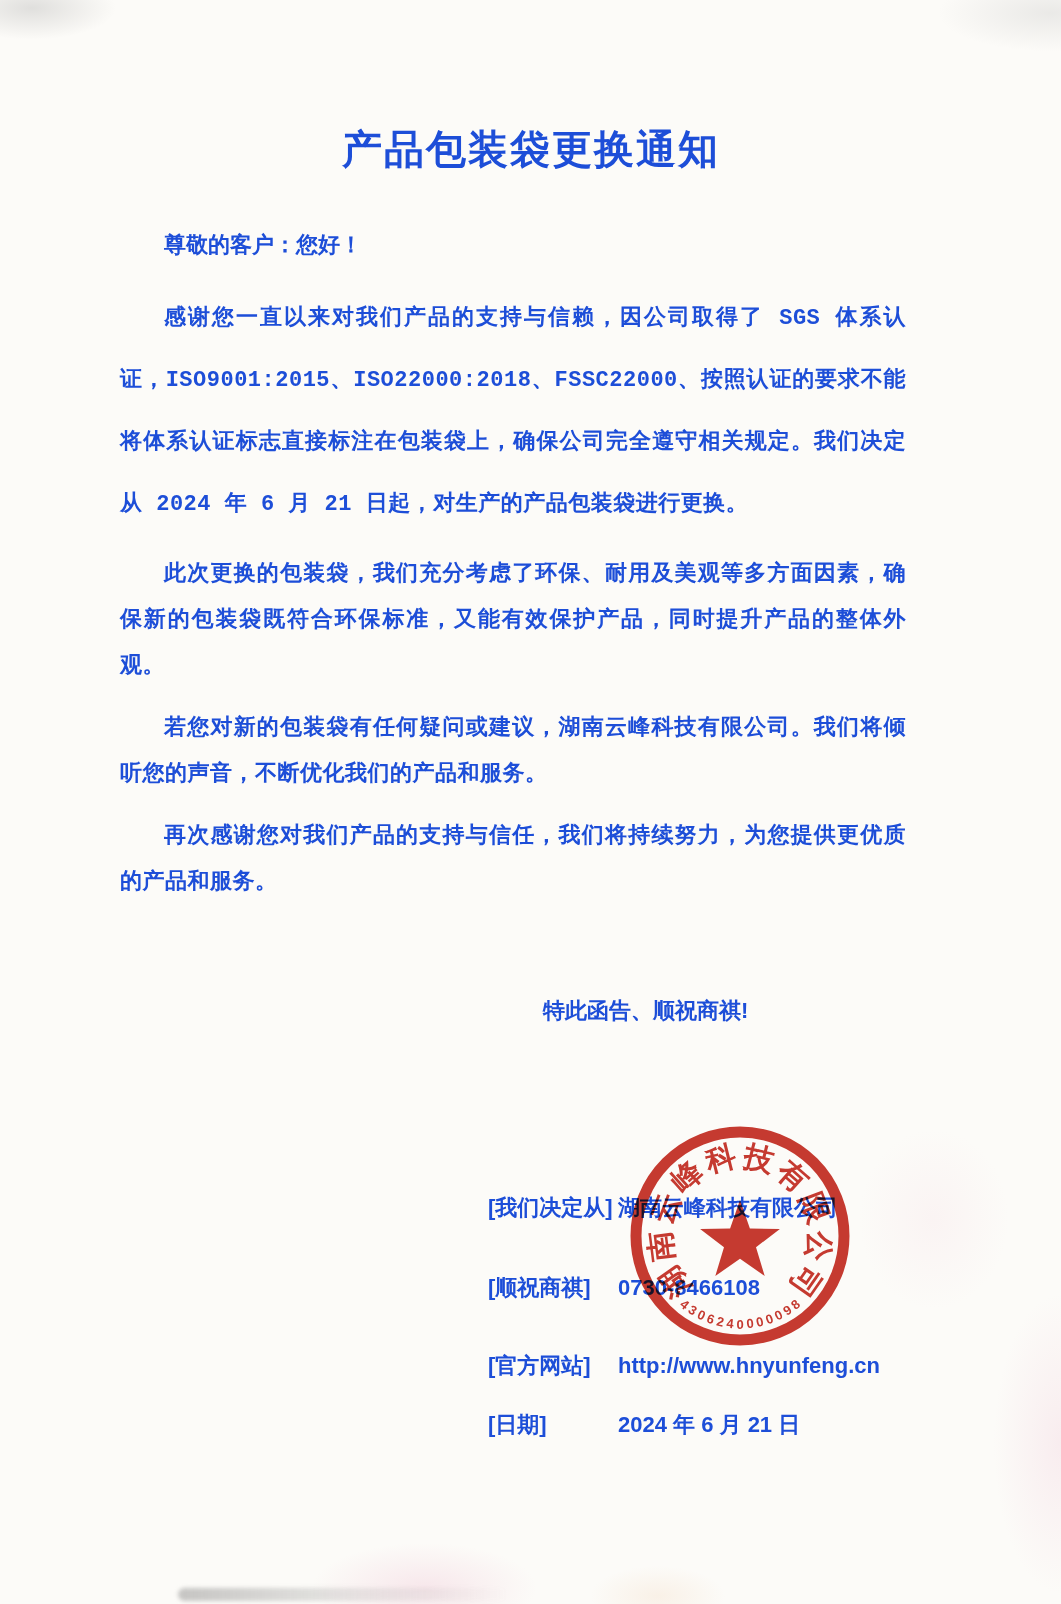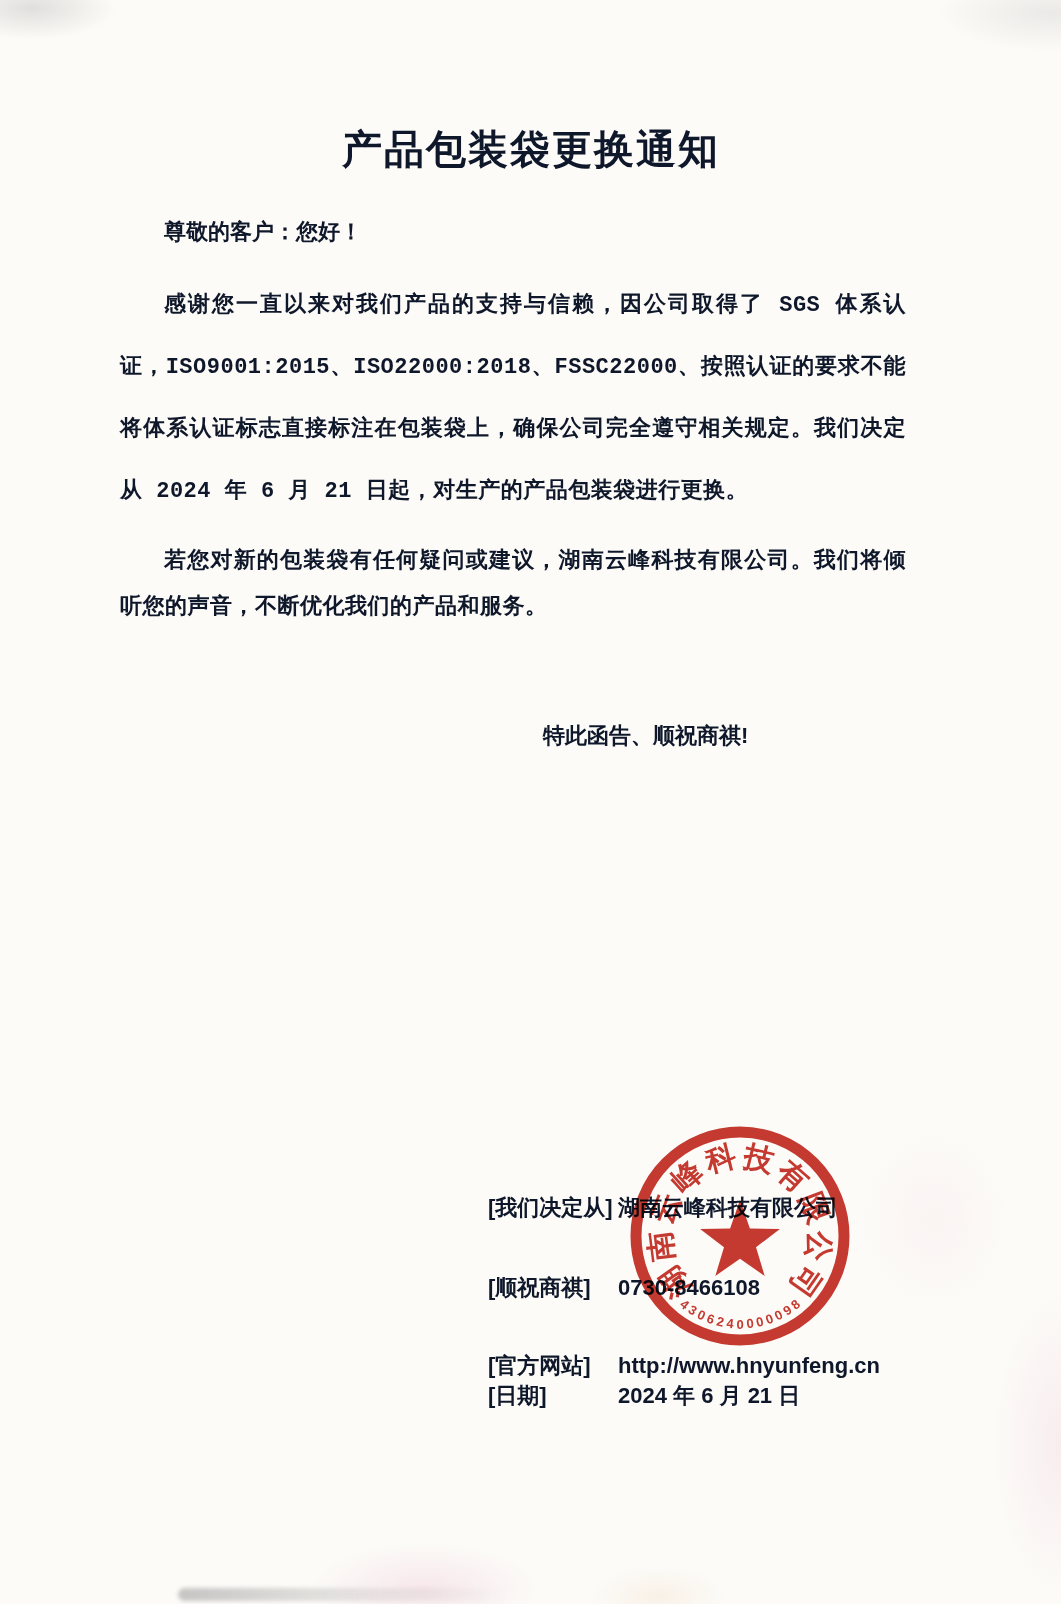--- a/index.html
+++ b/index.html
@@ -2,21 +2,21 @@
 <html><head>
 <meta charset="utf-8">
 <style>
   html,body { margin:0; padding:0; background:#ffffff; }
   .page {
     position:relative;
     width:1061px; height:1604px;
     background:#fcfbf8;
     overflow:hidden;
     font-family:"Liberation Sans", sans-serif;
-    color:#0f172a;
+    color:#1d4ed8;
     font-weight:700;
   }
   
   .page::before{
     content:""; position:absolute; inset:0; pointer-events:none;
     background:
       radial-gradient(ellipse 120px 45px at 3% 0.5%, rgba(150,150,150,0.28), transparent 70%),
       radial-gradient(ellipse 160px 55px at 99% 0.8%, rgba(170,170,170,0.22), transparent 70%),
       radial-gradient(ellipse 90px 200px at 100% 90%, rgba(238,198,214,0.28), transparent 75%),
       radial-gradient(ellipse 150px 60px at 40% 99%, rgba(236,185,205,0.30), transparent 75%),
@@ -31,21 +31,21 @@
   .content { position:absolute; left:120px; top:0; width:786px; }
   .doc-title{
     margin:126px 0 0 0;
     text-align:center;
     font-family:"Liberation Serif", serif;
     font-size:40px; line-height:48px; font-weight:700;
     letter-spacing:2px;
     transform:translateX(18px);
   }
   .salutation{
-    margin-top:43px;
+    margin-top:56px;
     font-size:22px; line-height:30px;
     text-indent:2em;
   }
   .para{
     margin:16px 0 0 0;
     font-size:22px; line-height:46px;
     letter-spacing:0.5px;
     text-align:justify;
     text-indent:2em;
     font-family:Liberation Mono, monospace;
@@ -57,21 +57,21 @@
     padding-left:423px;
     white-space:nowrap;
   }
   .signature{
     position:absolute; left:488px; top:1193px;
     font-size:22px;
   }
   .sig-row{ line-height:30px; white-space:nowrap; }
   .sig-row.r1{ margin-bottom:50px; }
   .sig-row.r2{ margin-bottom:48px; }
-  .sig-row.r3{ }
+  .sig-row.r3{ margin-bottom:29px; }
   .sig-label{ display:inline-block; min-width:130px; }
   .seal-svg{
     position:absolute; left:590px; top:1086px;
     width:300px; height:300px;
     mix-blend-mode:multiply;
     opacity:0.92;
     --seal-color:#c32a1f;
   }
   .seal-svg text{
     fill:var(--seal-color);
@@ -87,21 +87,23 @@
 <body>
 
 <div class="page">
 
   <div class="content">
     <h1 class="doc-title">产品包装袋更换通知</h1>
 
     <div class="salutation">尊敬的客户：您好！</div>
 
     <p class="para first">感谢您一直以来对我们产品的支持与信赖，因公司取得了 SGS 体系认证，ISO9001:2015、ISO22000:2018、FSSC22000、按照认证的要求不能将体系认证标志直接标注在包装袋上，确保公司完全遵守相关规定。我们决定从 2024 年 6 月 21 日起，对生产的产品包装袋进行更换。</p>
+    <p class="para">此次更换的包装袋，我们充分考虑了环保、耐用及美观等多方面因素，确保新的包装袋既符合环保标准，又能有效保护产品，同时提升产品的整体外观。</p>
     <p class="para">若您对新的包装袋有任何疑问或建议，湖南云峰科技有限公司。我们将倾听您的声音，不断优化我们的产品和服务。</p>
+    <p class="para">再次感谢您对我们产品的支持与信任，我们将持续努力，为您提供更优质的产品和服务。</p>
 
     <div class="closing">特此函告、顺祝商祺!</div>
   </div>
 
   <div class="signature">
     <div class="sig-row r1">
       <span class="sig-label">[我们决定从]</span><span class="sig-value">湖南云峰科技有限公司</span>
     </div>
     <div class="sig-row r2">
       <span class="sig-label">[顺祝商祺]</span><span class="sig-value">0730-8466108</span>

